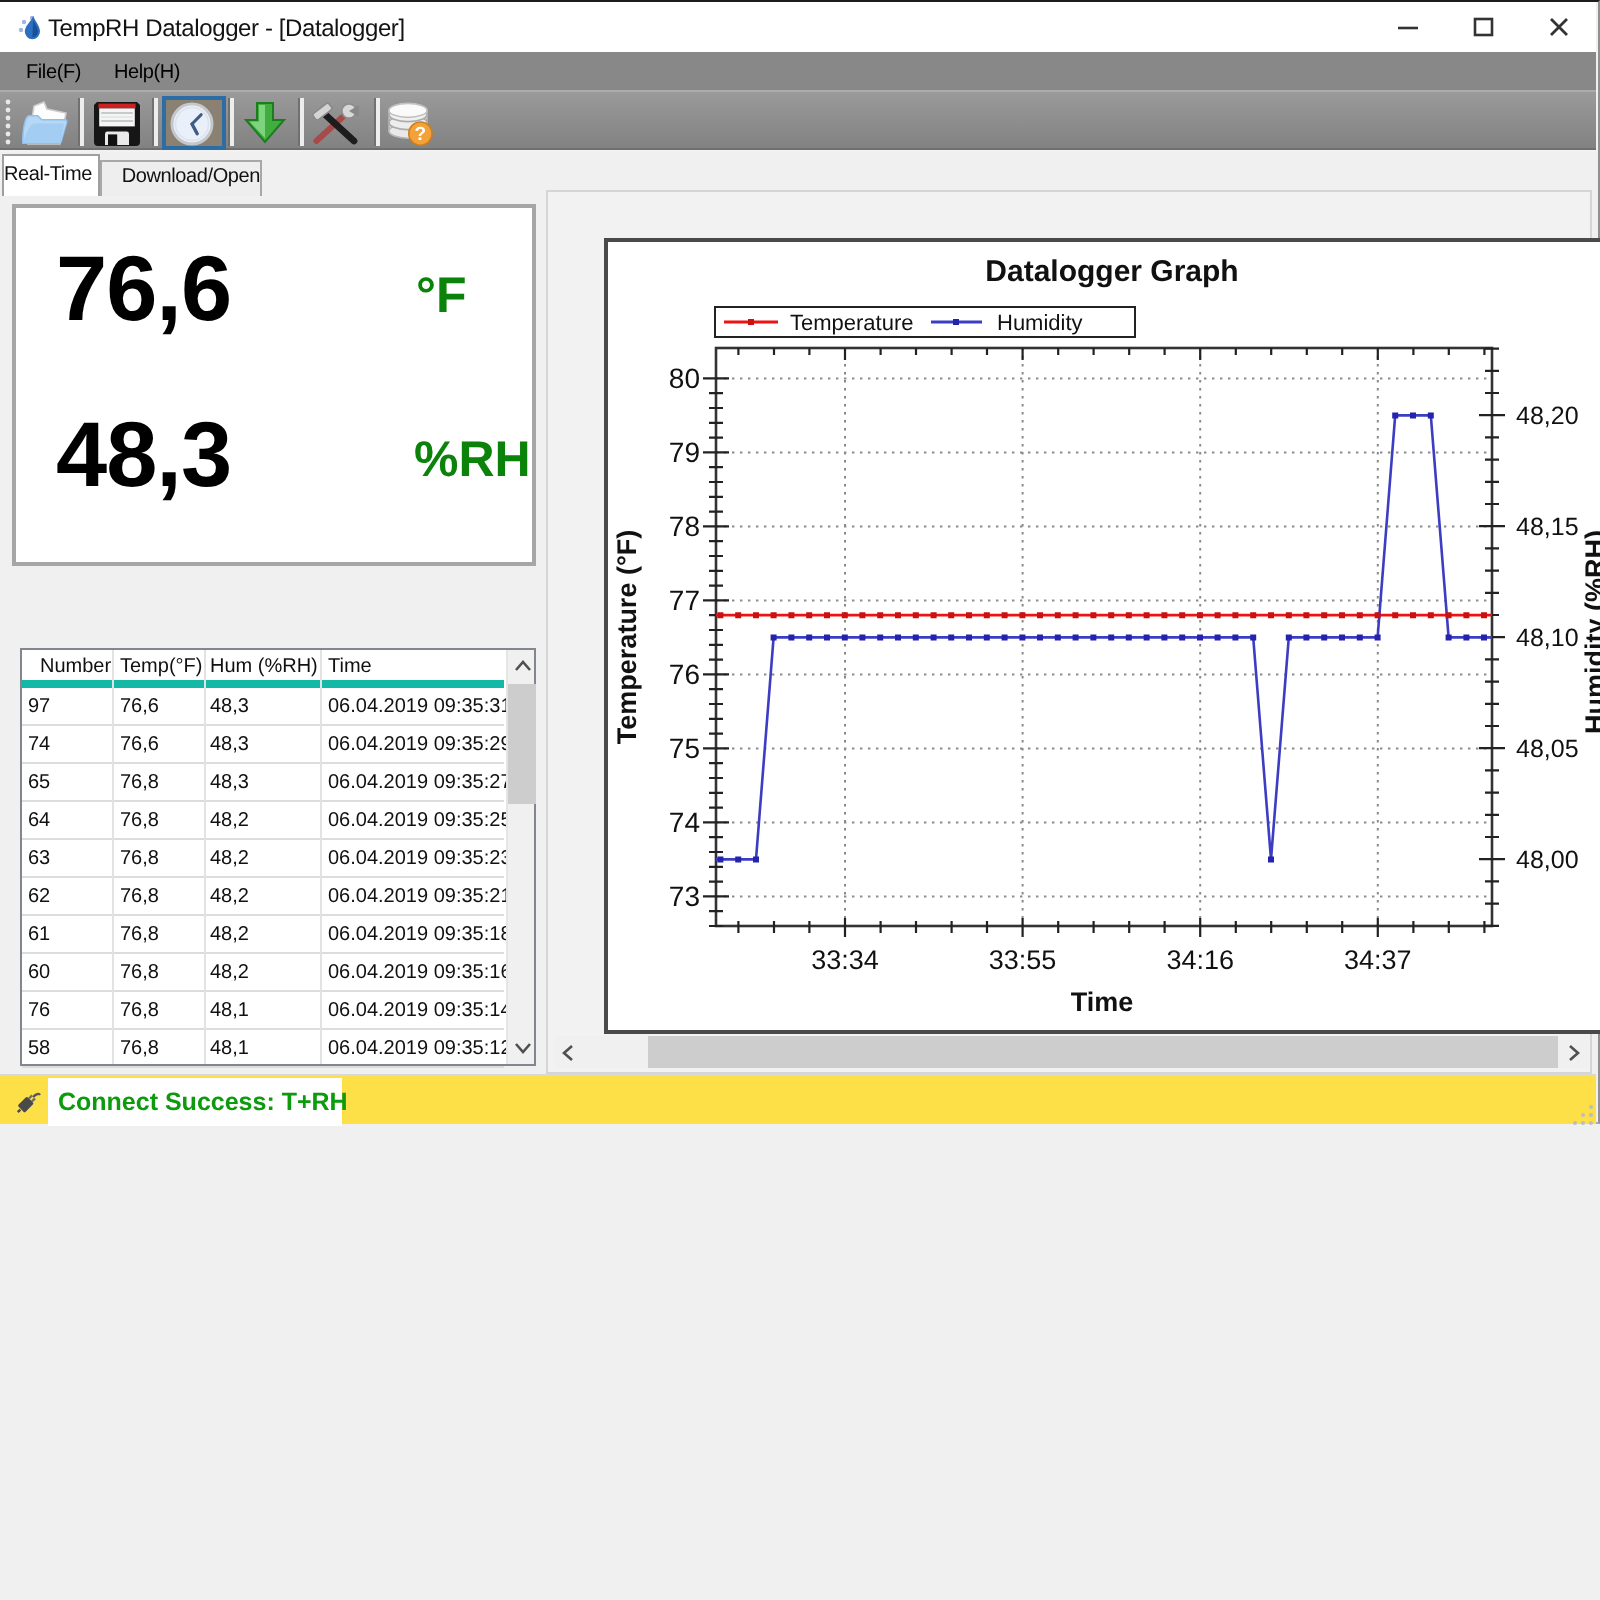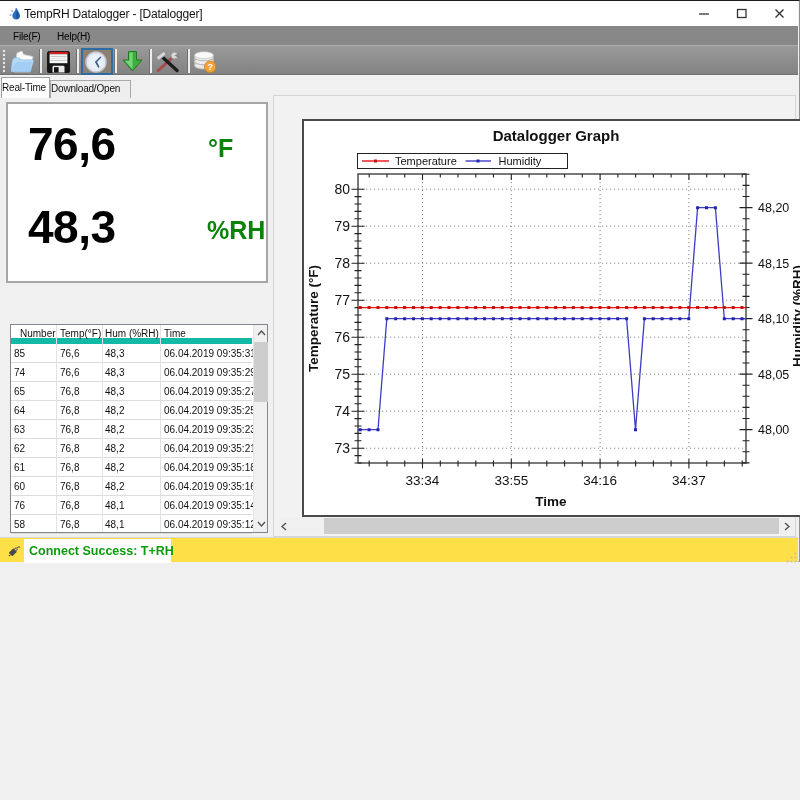--- a/index.html
+++ b/index.html
@@ -10,26 +10,26 @@
 #titlebar { left:0; top:0; width:798px; height:25px; background:#ffffff; }
 #title { left:24px; top:6px; font-size:12px; color:#131313; letter-spacing:-0.2px; }
 #menubar { left:0; top:25px; width:798px; height:19px; background:#888888; color:#000; font-size:10px; letter-spacing:-0.2px; }
 #toolbar { left:0; top:44px; width:798px; height:30px; background:linear-gradient(#9a9a9a,#828282);
   border-top:1px solid #adadad; border-bottom:1px solid #6f6f6f; box-shadow:0 1px 0 #f2f2f2; }
 .sep { position:absolute; top:3px; width:2px; height:24px; background:#ededed; box-shadow:-1px 0 0 #707070; }
 #tabs { left:0; top:75px; width:798px; height:22px; }
 .tab1 { position:absolute; left:1px; top:1px; width:49px; height:21px; background:#ffffff;
   border:1px solid #9f9f9f; border-bottom:none; font-size:10px; letter-spacing:-0.2px; color:#111; text-align:left; line-height:19px; z-index:2; }
 .tab2 { position:absolute; left:50px; top:4px; width:81px; height:18px; background:#eeeeee;
-  border:1px solid #a8a8a8; border-bottom:none; font-size:10px; letter-spacing:-0.2px; color:#111; text-align:left; line-height:16px; }
+  border:1px solid #a8a8a8; border-bottom:none; font-size:10px; letter-spacing:-0.2px; color:#111; text-align:right; line-height:16px; }
 #dispbox { left:6px; top:101px; width:262px; height:181px; background:#fff; border:2px solid #a6a6a6; }
 .bignum { position:absolute; font-weight:bold; color:#000; font-size:46px; line-height:1; letter-spacing:-0.5px; }
 .unit { position:absolute; font-weight:bold; color:#0b830b; font-size:25px; line-height:1; }
 #table { left:10px; top:323px; width:258px; height:209px; background:#fff; border:1px solid #82878f; font-size:10px; color:#111; }
-#thead { position:absolute; left:0; top:0; width:241px; height:19px; border-bottom:6px solid #14b8a6; }
+#thead { position:absolute; left:0; top:0; width:241px; height:19px; border-bottom:4px solid #14b8a6; }
 #thead div { position:absolute; top:3px; }
 .tr { position:relative; width:241px; height:19px; border-bottom:1px solid #dcdcdc; }
 .tr div { position:absolute; top:4px; }
 .c1 { left:3px; } .c2 { left:49px; } .c3 { left:94px; } .c4 { left:153px; }
 #tbody { position:absolute; left:0; top:19px; width:241px; }
 .colsep { position:absolute; top:0; width:1px; height:207px; background:#e2e2e2; }
 #vsb { position:absolute; right:0; top:0; width:14px; height:207px; background:#f0f0f0; border-left:1px solid #e5e5e5; }
 #gpanel { left:273px; top:94px; width:523px; height:442px; background:#f2f2f2; border:1px solid #d5d5d5; }
 #ghead { position:absolute; left:0; top:0; width:521px; height:23px; background:linear-gradient(#fefefe,#f1f1f1); }
 #ghead b { position:absolute; left:16px; top:4px; font-size:12.5px; color:#111; }
@@ -142,21 +142,21 @@
   <span class="unit abs" style="left:207px;top:217px">%RH</span>
   <div id="table" class="abs">
     <div id="thead">
       <div style="left:9px">Number</div>
         <div style="left:49px">Temp(°F)</div>
       <div style="left:94px">Hum (%RH)</div>
         <div style="left:153px">Time</div>
     </div>
     <div id="tbody">
 <div class="tr">
-          <div class="c1">85</div>
+          <div class="c1">97</div>
           <div class="c2">76,6</div>
           <div class="c3">48,3</div>
           <div class="c4">06.04.2019 09:35:31</div>
         </div>
 <div class="tr">
           <div class="c1">74</div>
           <div class="c2">76,6</div>
           <div class="c3">48,3</div>
           <div class="c4">06.04.2019 09:35:29</div>
         </div>

